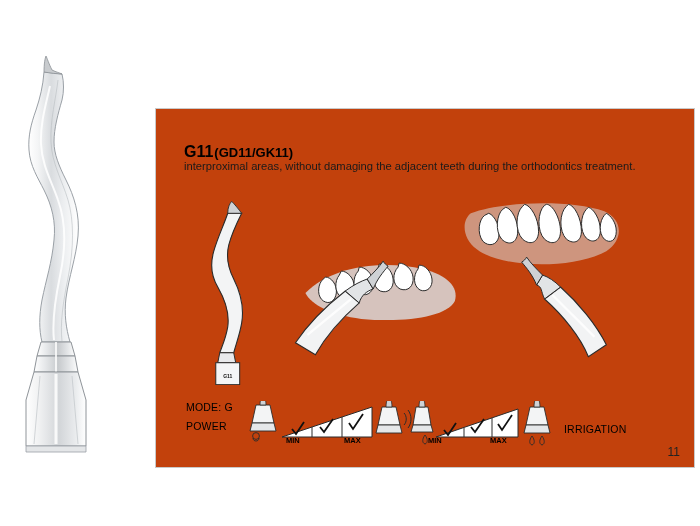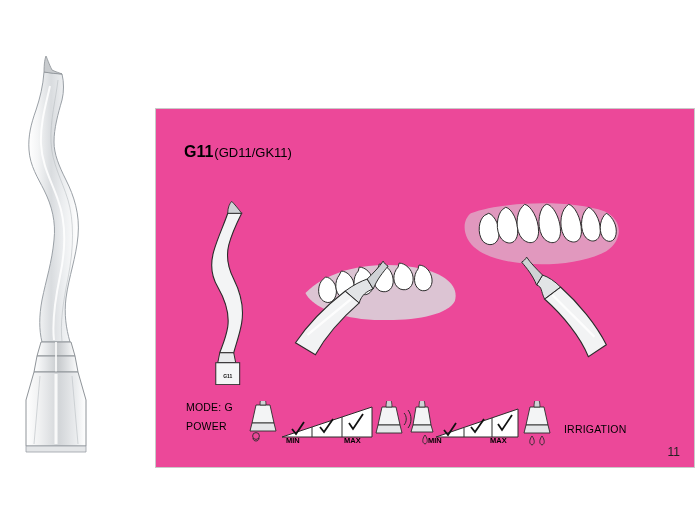--- a/index.html
+++ b/index.html
@@ -26,21 +26,21 @@
   }
 
   
   #info-panel {
     position: absolute;
     left: 155px;
     top: 108px;
     width: 540px;
     height: 360px;
     border: 1px solid #c9c9c9;
-    background: #ec4899;
+    background: #c2410c;
     box-sizing: border-box;
   }
 
   .panel-inner {
     position: relative;
     width: 100%;
     height: 100%;
   }
 
   
@@ -53,21 +53,21 @@
     gap: 1px;
   }
   #title-code {
     font-size: 16px;
     font-weight: bold;
     letter-spacing: 0px;
     color: #000;
   }
   #title-variants {
     font-size: 13px;
-    font-weight: normal;
+    font-weight: bold;
     color: #000;
     margin-top: 8px;
   }
 
   #description {
     position: absolute;
     left: 28px;
     top: 50px;
     width: 487px;
     font-size: 11.2px;
@@ -181,20 +181,21 @@
 
 <div id="info-panel">
   <div class="panel-inner">
 
     <div id="title-row">
       <span id="title-code">G11</span>
       <span id="title-variants">(GD11/GK11)</span>
     </div>
 
     <div id="description">
+      <span>interproximal areas, without damaging the adjacent teeth during the orthodontics treatment.</span>
     </div>
 
     <svg id="figure-row" viewBox="0 0 540 190" xmlns="http://www.w3.org/2000/svg">
 
       <g>
         <path d="M72 18 C 68 30, 62 42, 58 56 C 54 70, 56 82, 62 92 C 70 106, 74 118, 72 132
                  C 70 144, 66 152, 64 158 L 78 158 C 80 150, 84 140, 86 128 C 89 110, 84 96, 78 84
                  C 72 72, 70 62, 73 50 C 76 38, 82 26, 86 18 Z" fill="#f3f4f5" stroke="#2b2b2b" stroke-width="1.1"></path>
         <path d="M72 18 C 72 12, 74 8, 76 6 C 79 9, 83 14, 86 18 Z" fill="#cfd2d5" stroke="#2b2b2b" stroke-width="0.9"></path>
         <path d="M64 158 L 78 158 L 80 168 L 62 168 Z" fill="#e9eaec" stroke="#2b2b2b" stroke-width="1"></path>

